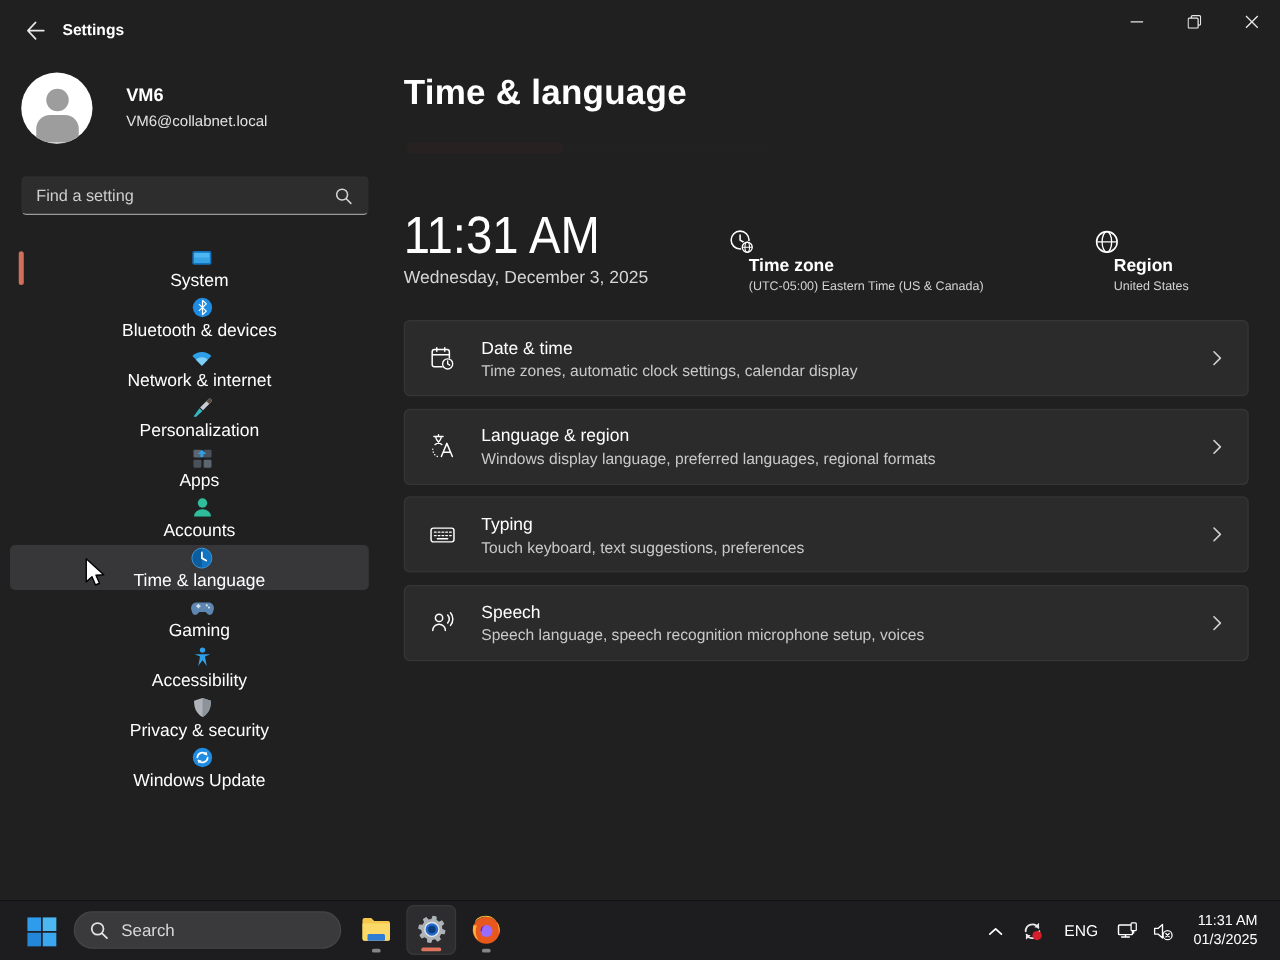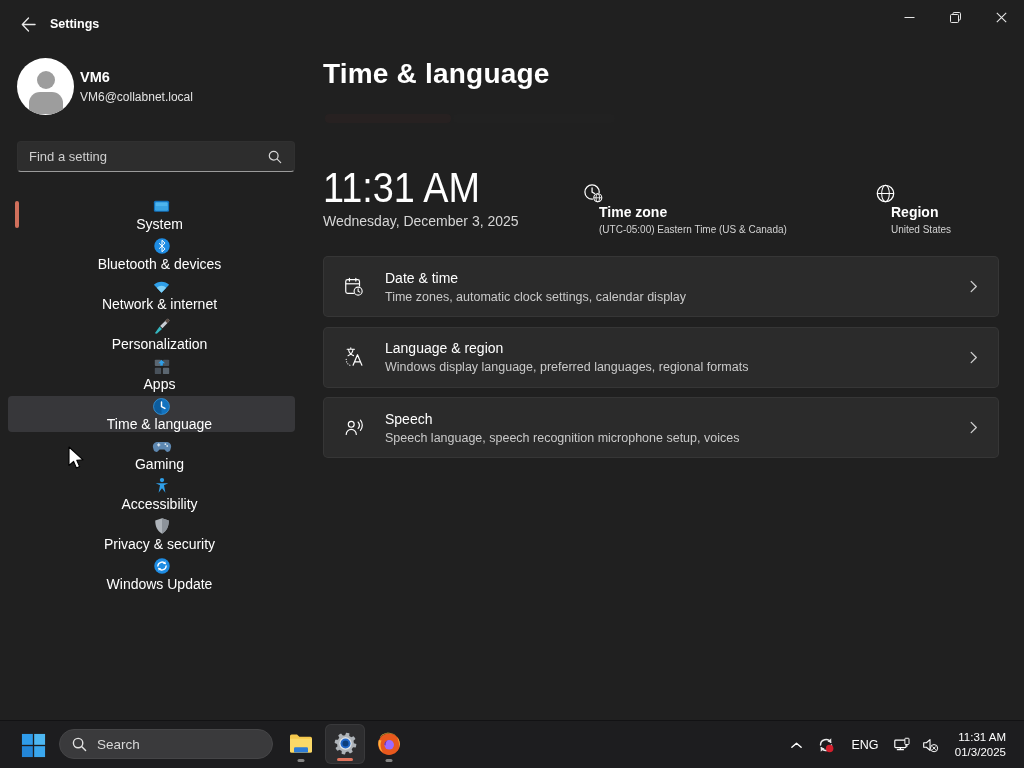--- a/index.html
+++ b/index.html
@@ -17,21 +17,21 @@
   .app-title { position:absolute; left:50px; top:17px; font-size:12.5px; font-weight:700; color:#ffffff; }
   .win-controls { position:absolute; right:0; top:0; height:36px; display:flex; }
   .win-btn { width:46px; height:34px; display:flex; align-items:center; justify-content:center; color:#e6e6e6; }
 
   
   .sidebar { position:absolute; left:0; top:48px; width:312px; height:672px; }
   .user-block { position:absolute; left:17px; top:10px; display:flex; align-items:center; }
   .avatar { width:57px; height:57px; border-radius:50%; background:#ffffff; position:relative; overflow:hidden; flex:0 0 auto; }
   .avatar .head { position:absolute; left:50%; top:13px; transform:translateX(-50%); width:18px; height:18px; border-radius:50%; background:#9d9d9d; }
   .avatar .body { position:absolute; left:50%; top:34px; transform:translateX(-50%); width:34px; height:22px; border-radius:11px 11px 4px 4px; background:#9d9d9d; }
-  .user-text { margin-left:6px; }
+  .user-text { margin-left:27px; }
   .user-name { font-size:14.5px; font-weight:700; color:#ffffff; margin-bottom:5px; }
   .user-email { font-size:12px; color:#e2e2e2; }
 
   .search-box { position:absolute; left:17px; top:93px; width:278px; height:31px; background:#2d2d2d;
     border:1px solid #303030; border-bottom:1px solid #9b9b9b; border-radius:4px; display:flex; align-items:center; }
   .search-box .ph { font-size:13px; color:#cfcfcf; margin-left:11px; flex:1; }
   .search-box .mag { margin-right:12px; color:#d6d6d6; }
 
   .nav { position:absolute; left:8px; top:148px; width:287px; }
   .nav-item { position:relative; height:36px; margin-bottom:4px; display:flex; align-items:center;
@@ -203,20 +203,29 @@
               <rect x="2" y="3" width="7" height="7" rx="1" fill="#5b6670"></rect>
               <rect x="11" y="3" width="7" height="7" rx="1" fill="#49525b"></rect>
               <rect x="2" y="12" width="7" height="7" rx="1" fill="#49525b"></rect>
               <rect x="11" y="12" width="7" height="7" rx="1" fill="#5b6670"></rect>
               <path d="M14.5 5 L18.5 9 H16 V12 H13 V9 H10.5 Z" fill="#2f9fe8" transform="translate(-4.2,-1.6) scale(0.95)"></path>
             </svg>
           </div>
           <div class="nlabel">Apps</div>
         </div>
 
+        <div class="nav-item">
+          <div class="nicon">
+            <svg width="18" height="18" viewBox="0 0 20 20">
+              <circle cx="10" cy="6" r="4.2" fill="#2fbd9b"></circle>
+              <path d="M2.5 18 A7.5 6.5 0 0 1 17.5 18 Z" fill="#2fbd9b"></path>
+            </svg>
+          </div>
+          <div class="nlabel">Accounts</div>
+        </div>
 
         <div class="nav-item selected">
           <div class="nicon">
             <svg width="19" height="19" viewBox="0 0 20 20">
               <circle cx="10" cy="10" r="8.4" fill="#1273c0"></circle>
               <path d="M10 1.6 A8.4 8.4 0 0 0 10 18.4 Z" fill="#0d5c9c"></path>
               <circle cx="10" cy="10" r="8.4" fill="none" stroke="#3d96d8" stroke-width="0.8"></circle>
               <path d="M10 5.2 V10 L13.6 12" stroke="#ffffff" stroke-width="1.5" fill="none" stroke-linecap="round"></path>
             </svg>
           </div>
@@ -341,20 +350,35 @@
           </div>
           <div class="ctxt">
             <div class="ctitle">Language &amp; region</div>
             <div class="csub">Windows display language, preferred languages, regional formats</div>
           </div>
           <svg class="chev" width="13" height="13" viewBox="0 0 14 14">
             <path d="M4.5 1.5 L10 7 L4.5 12.5" stroke="currentColor" stroke-width="1.4" fill="none" stroke-linecap="round" stroke-linejoin="round"></path>
           </svg>
         </div>
 
+        <div class="card">
+          <div class="cicon">
+            <svg width="22" height="22" viewBox="0 0 24 24">
+              <rect x="2" y="6" width="20" height="12" rx="2" fill="none" stroke="currentColor" stroke-width="1.3"></rect>
+              <path d="M5 9.5 H6.4 M8.3 9.5 H9.7 M11.6 9.5 H13 M14.9 9.5 H16.3 M18.2 9.5 H19.6 M5 12.5 H6.4 M8.3 12.5 H9.7 M11.6 12.5 H13 M14.9 12.5 H16.3 M18.2 12.5 H19.6 M7.5 15.3 H16.5" stroke="currentColor" stroke-width="1.2" stroke-linecap="round"></path>
+            </svg>
+          </div>
+          <div class="ctxt">
+            <div class="ctitle">Typing</div>
+            <div class="csub">Touch keyboard, text suggestions, preferences</div>
+          </div>
+          <svg class="chev" width="13" height="13" viewBox="0 0 14 14">
+            <path d="M4.5 1.5 L10 7 L4.5 12.5" stroke="currentColor" stroke-width="1.4" fill="none" stroke-linecap="round" stroke-linejoin="round"></path>
+          </svg>
+        </div>
 
         <div class="card">
           <div class="cicon">
             <svg width="22" height="22" viewBox="0 0 24 24">
               <circle cx="9" cy="8" r="3.2" fill="none" stroke="currentColor" stroke-width="1.3"></circle>
               <path d="M3.5 19 A5.5 5.5 0 0 1 14.5 19" fill="none" stroke="currentColor" stroke-width="1.3" stroke-linecap="round"></path>
               <path d="M16.5 5.5 A5.5 5.5 0 0 1 16.5 12.5" fill="none" stroke="currentColor" stroke-width="1.3" stroke-linecap="round"></path>
               <path d="M19 3.5 A8.5 8.5 0 0 1 19 14.5" fill="none" stroke="currentColor" stroke-width="1.3" stroke-linecap="round"></path>
             </svg>
           </div>

